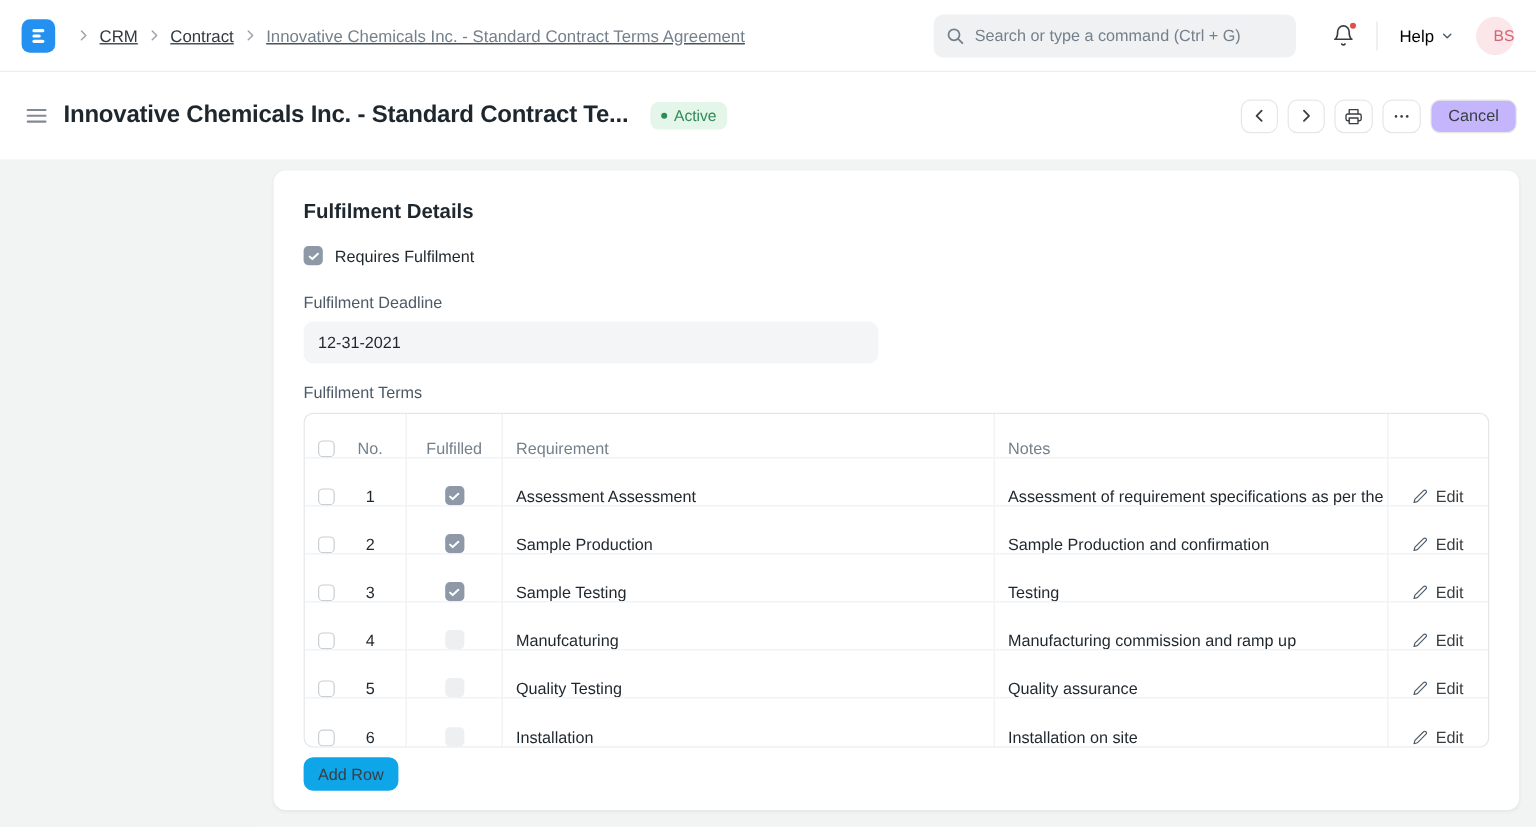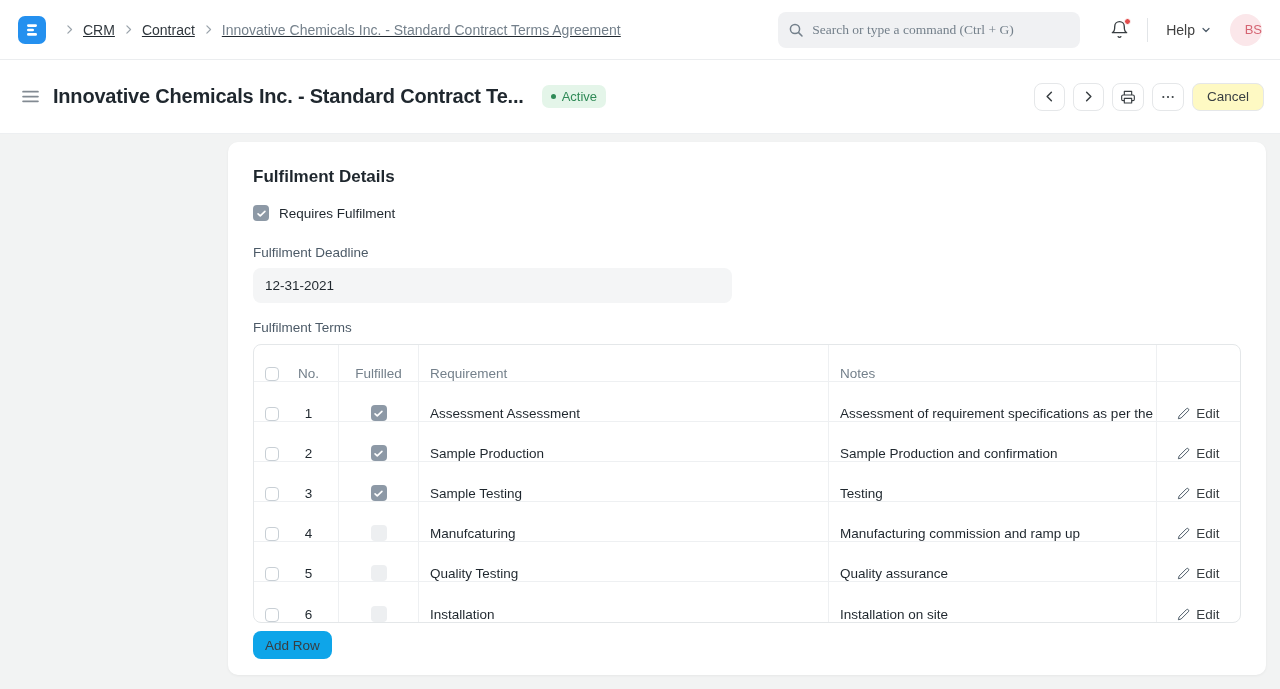--- a/index.html
+++ b/index.html
@@ -27,30 +27,30 @@
 
   .nav-right { margin-left: auto; display: flex; align-items: center; }
   .search-box {
     width: 302px; height: 36px; background: #F0F1F3; border-radius: 8px;
     display: flex; align-items: center; padding: 0 10px;
   }
   .search-box svg { flex: 0 0 auto; }
   .search-box input {
     border: none; outline: none; background: transparent; margin-left: 8px;
     font-size: 13.5px; color: #0c4a6e; width: 100%;
-    font-family: Liberation Serif, serif;
+    font-family: Liberation Sans, sans-serif;
   }
   .search-box input::placeholder { color: #74808B; opacity: 1; }
   .bell-wrap { position: relative; margin-left: 30px; cursor: pointer; display: flex; }
   .bell-dot {
     position: absolute; top: -2px; right: -2px; width: 7px; height: 7px;
     border-radius: 50%; background: #E24C4C; border: 1.5px solid #fff;
   }
   .nav-divider { width: 1px; height: 24px; background: #E2E5E8; margin: 0 18px; }
-  .help { display: flex; align-items: center; gap: 5px; cursor: pointer; font-size: 14px; color: #404040; }
+  .help { display: flex; align-items: center; gap: 5px; cursor: pointer; font-size: 14px; color: #000000; }
   .avatar {
     width: 32px; height: 32px; border-radius: 50%; background: #FBE7EA;
     color: #D56573; font-size: 13px; font-weight: 500;
     display: flex; align-items: center; justify-content: flex-end;
     margin-left: 18px; cursor: pointer;
   }
 
   
   .page-head {
     height: 74px; background: #fff; border-bottom: 1px solid #EDEFF1;
@@ -67,21 +67,21 @@
     display: flex; align-items: center; gap: 6px; white-space: nowrap;
   }
   .status-badge .dot { width: 5px; height: 5px; border-radius: 50%; background: #2F8A57; }
   .head-actions { margin-left: auto; display: flex; align-items: center; gap: 8px; }
   .icon-btn {
     height: 28px; min-width: 30px; padding: 0 7px; background: #fff;
     border: 1px solid #E5E7E9; border-radius: 8px; cursor: pointer;
     display: flex; align-items: center; justify-content: center;
   }
   .btn-default {
-    height: 28px; padding: 0 14px; background: #fef9c3; border: 1px solid #E5E7E9;
+    height: 28px; padding: 0 14px; background: #c4b5fd; border: 1px solid #E5E7E9;
     border-radius: 8px; font-size: 13.5px; color: #383E42; cursor: pointer;
     font-family: "Liberation Sans", "DejaVu Sans", sans-serif;
   }
 
   
   .page-body { height: 555px; }
   .card {
     width: 1038px; height: 533px; background: #fff; border-radius: 10px;
     margin: 8px 0 0 228px; padding: 25px; box-shadow: 0 1px 3px rgba(0,0,0,0.05);
   }

